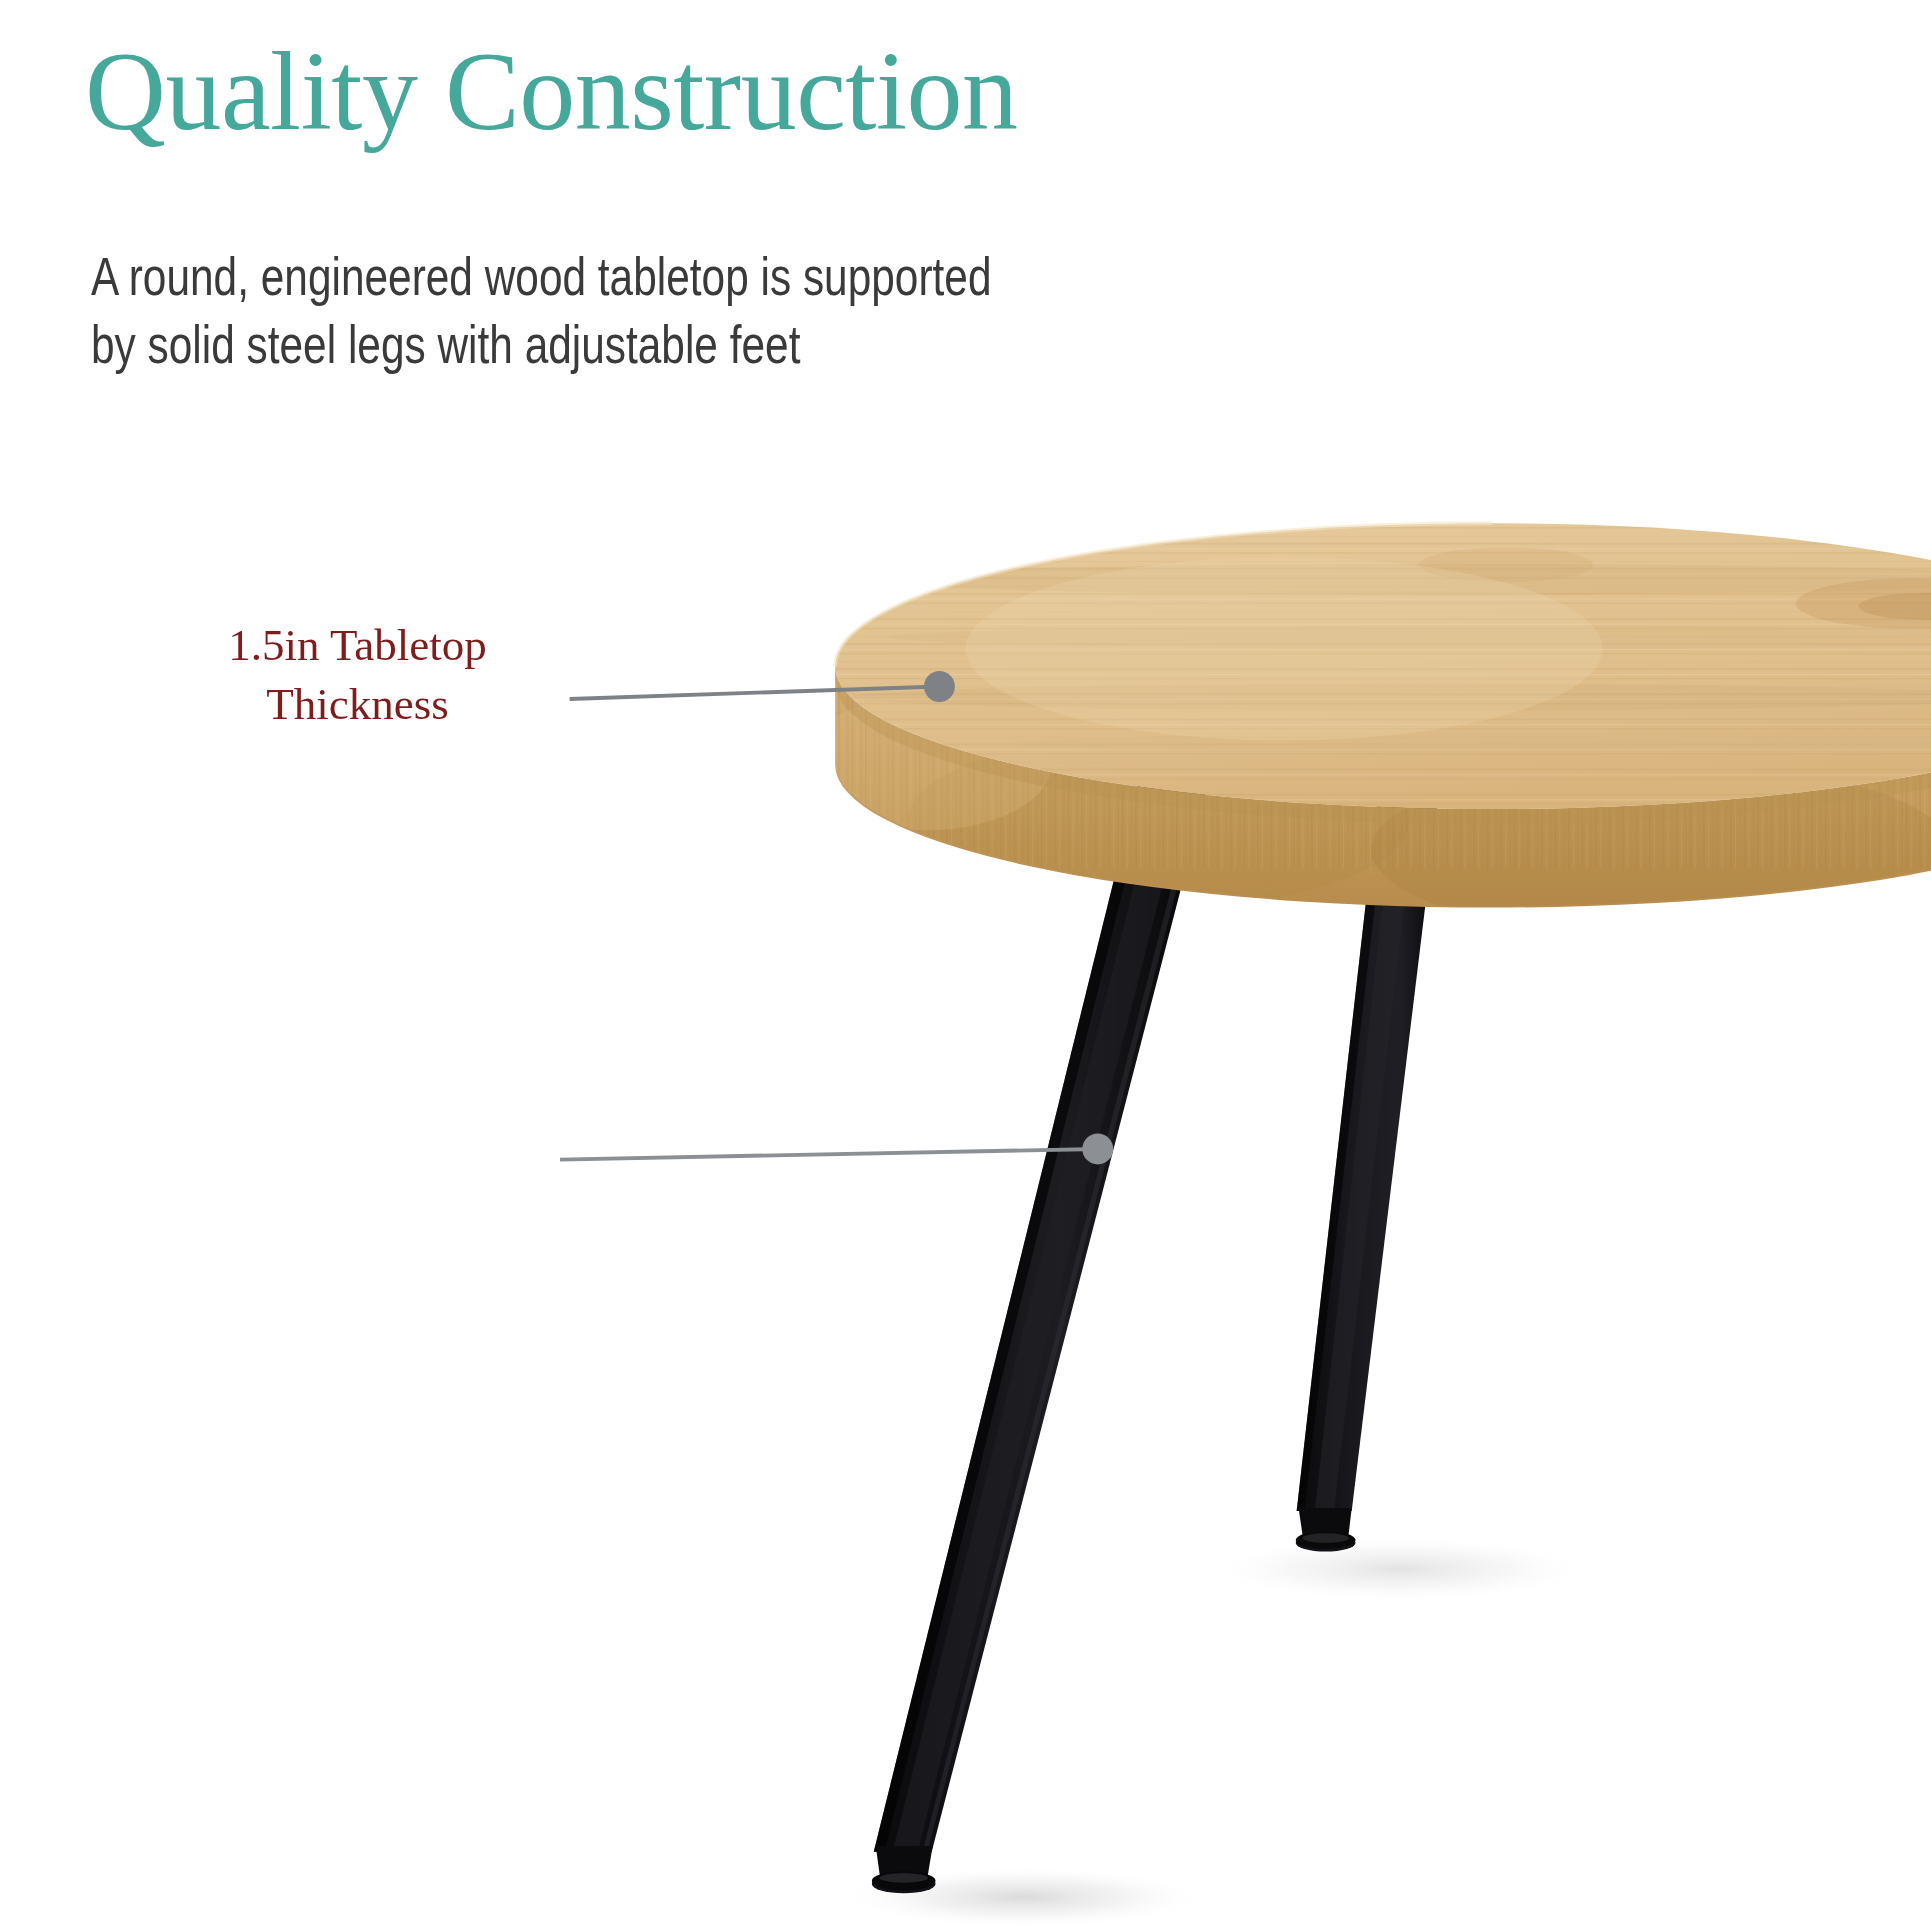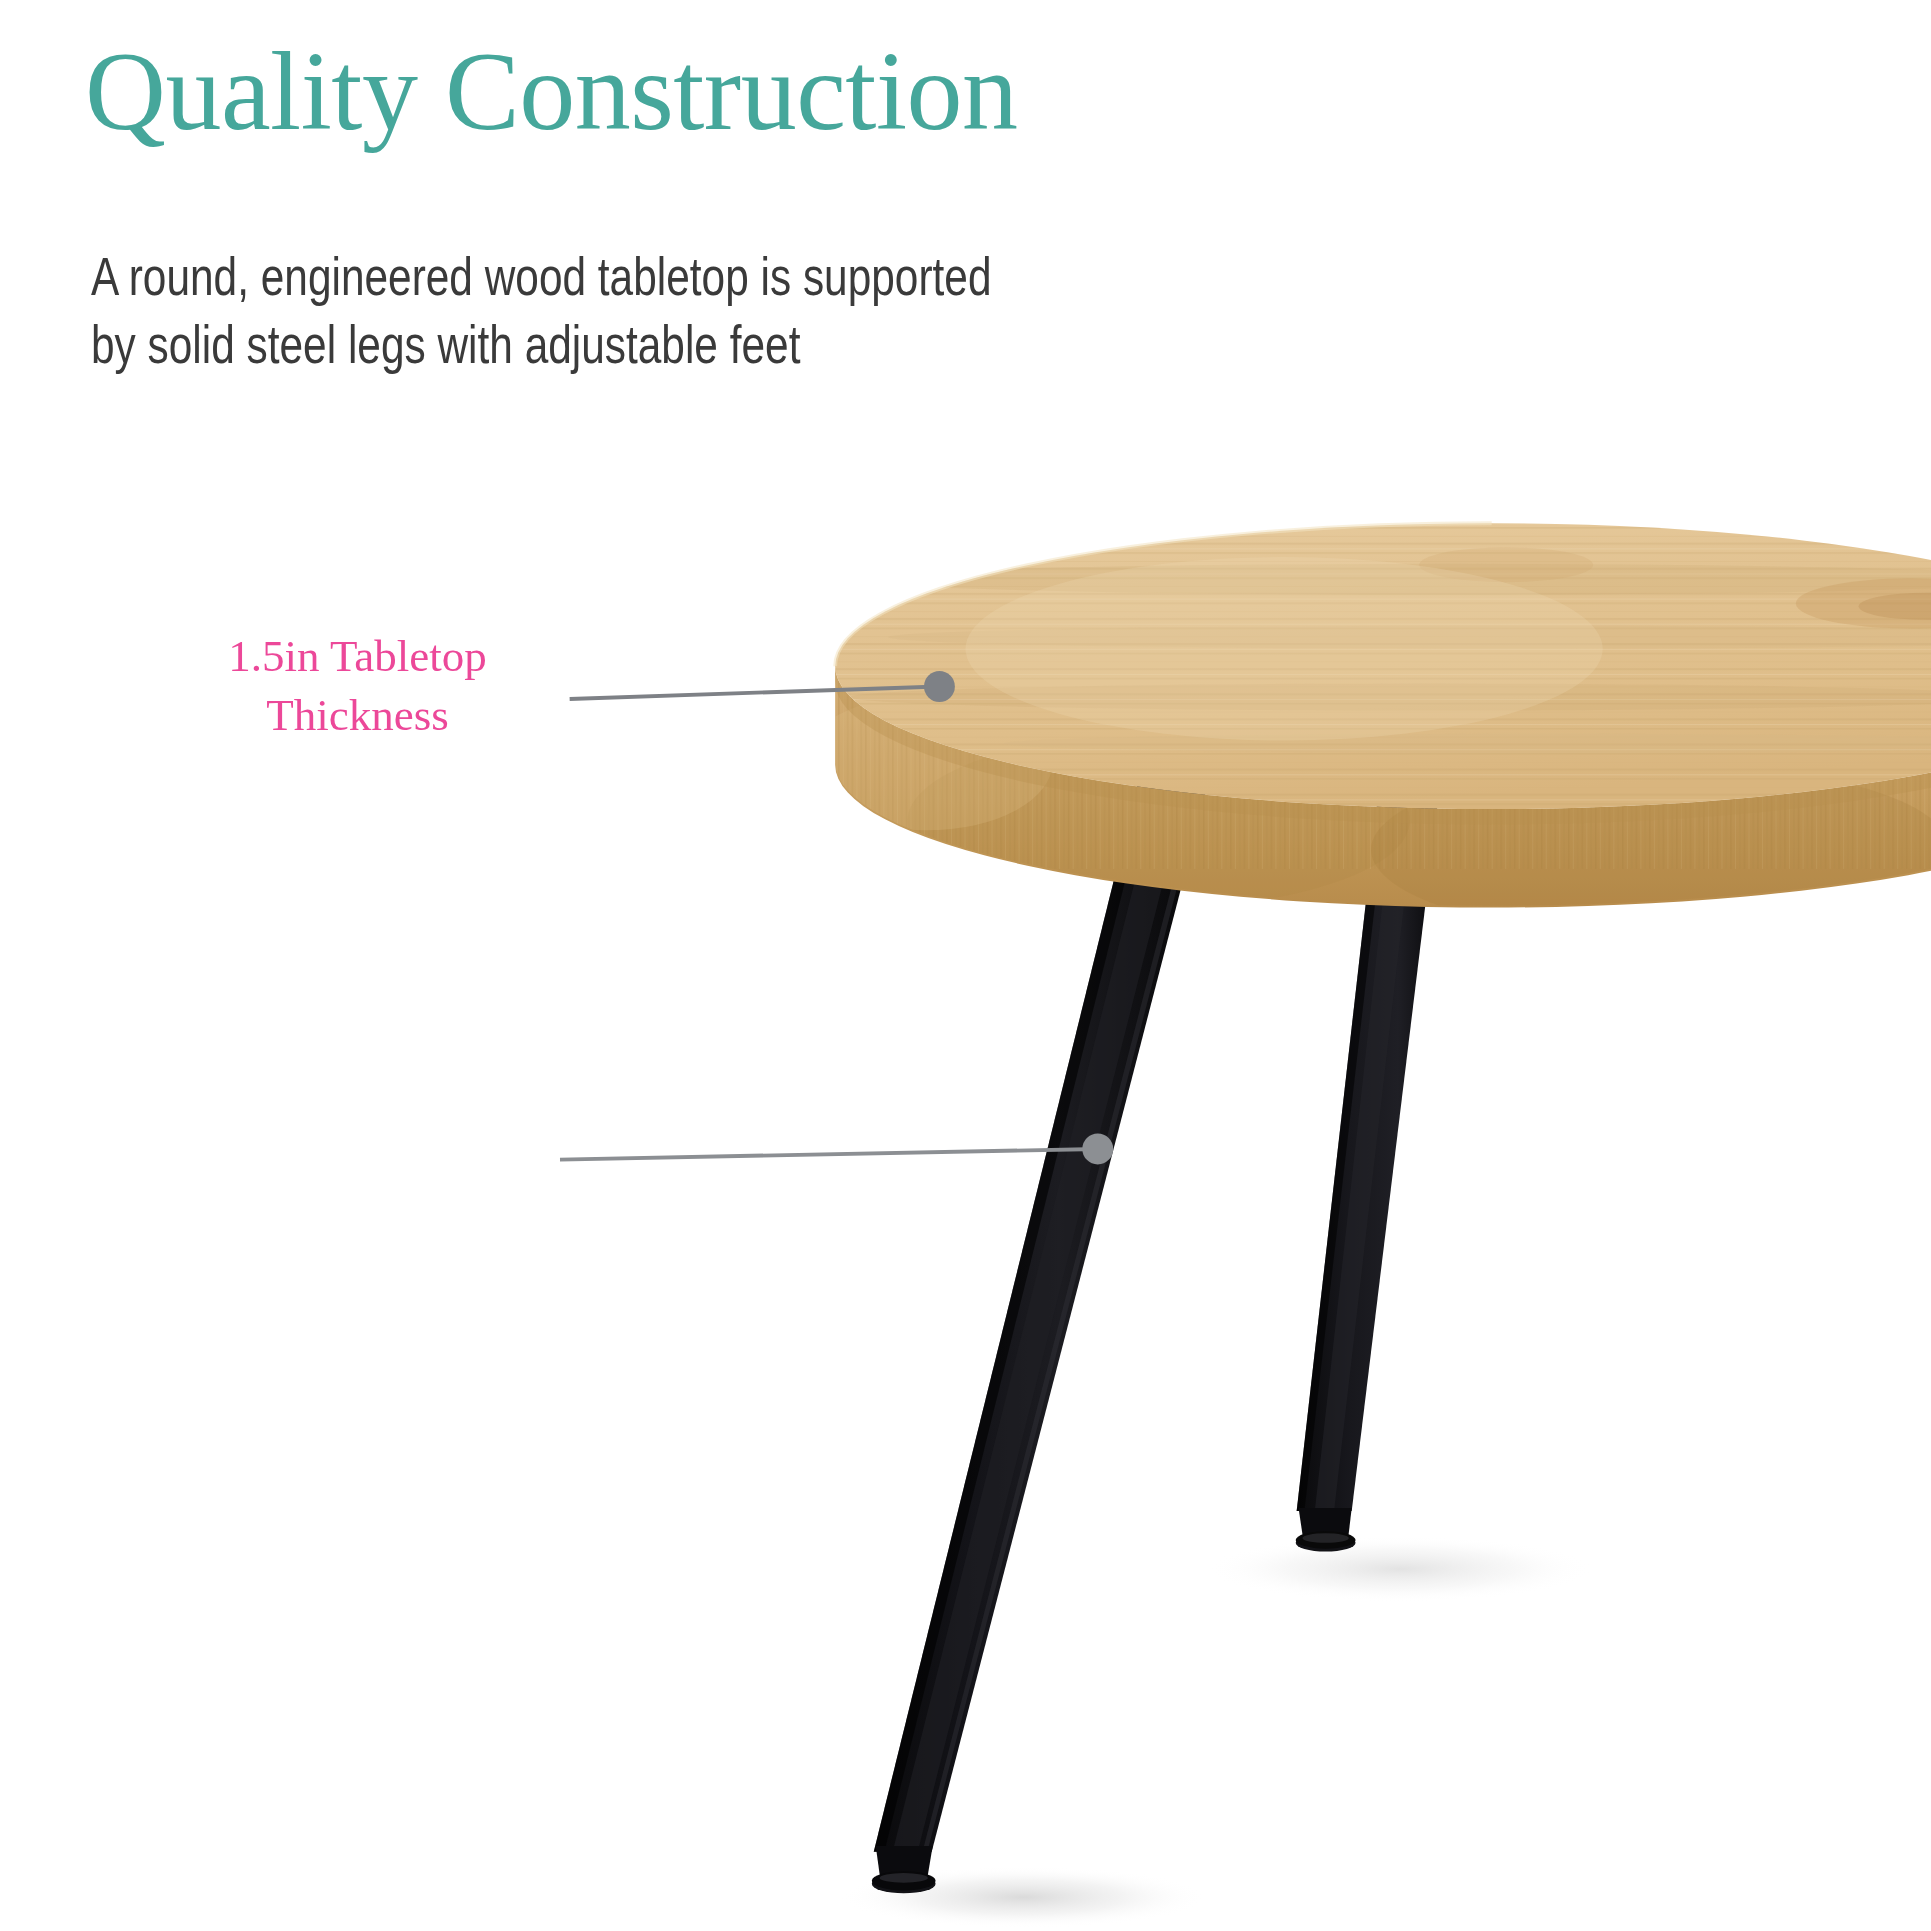--- a/index.html
+++ b/index.html
@@ -40,24 +40,23 @@
     transform-origin: left top;
     white-space: pre;
   }
 
   
   .callout-label {
     position: absolute;
     font-family: "Liberation Serif", serif;
     font-size: 45px;
     line-height: 1.32;
-    color: #ec4899;
+    color: #7f1d1d;
     text-align: center;
     white-space: pre;
-    margin-top: 11px;
   }
   #callout-top-label { left: 145px; top: 616px; width: 425px; }
   #callout-leg-label { left: 135px; top: 1081px; width: 434px; }
 
   
   #leaders {
     position: absolute;
     left: 0;
     top: 0;
     width: 1931px;

